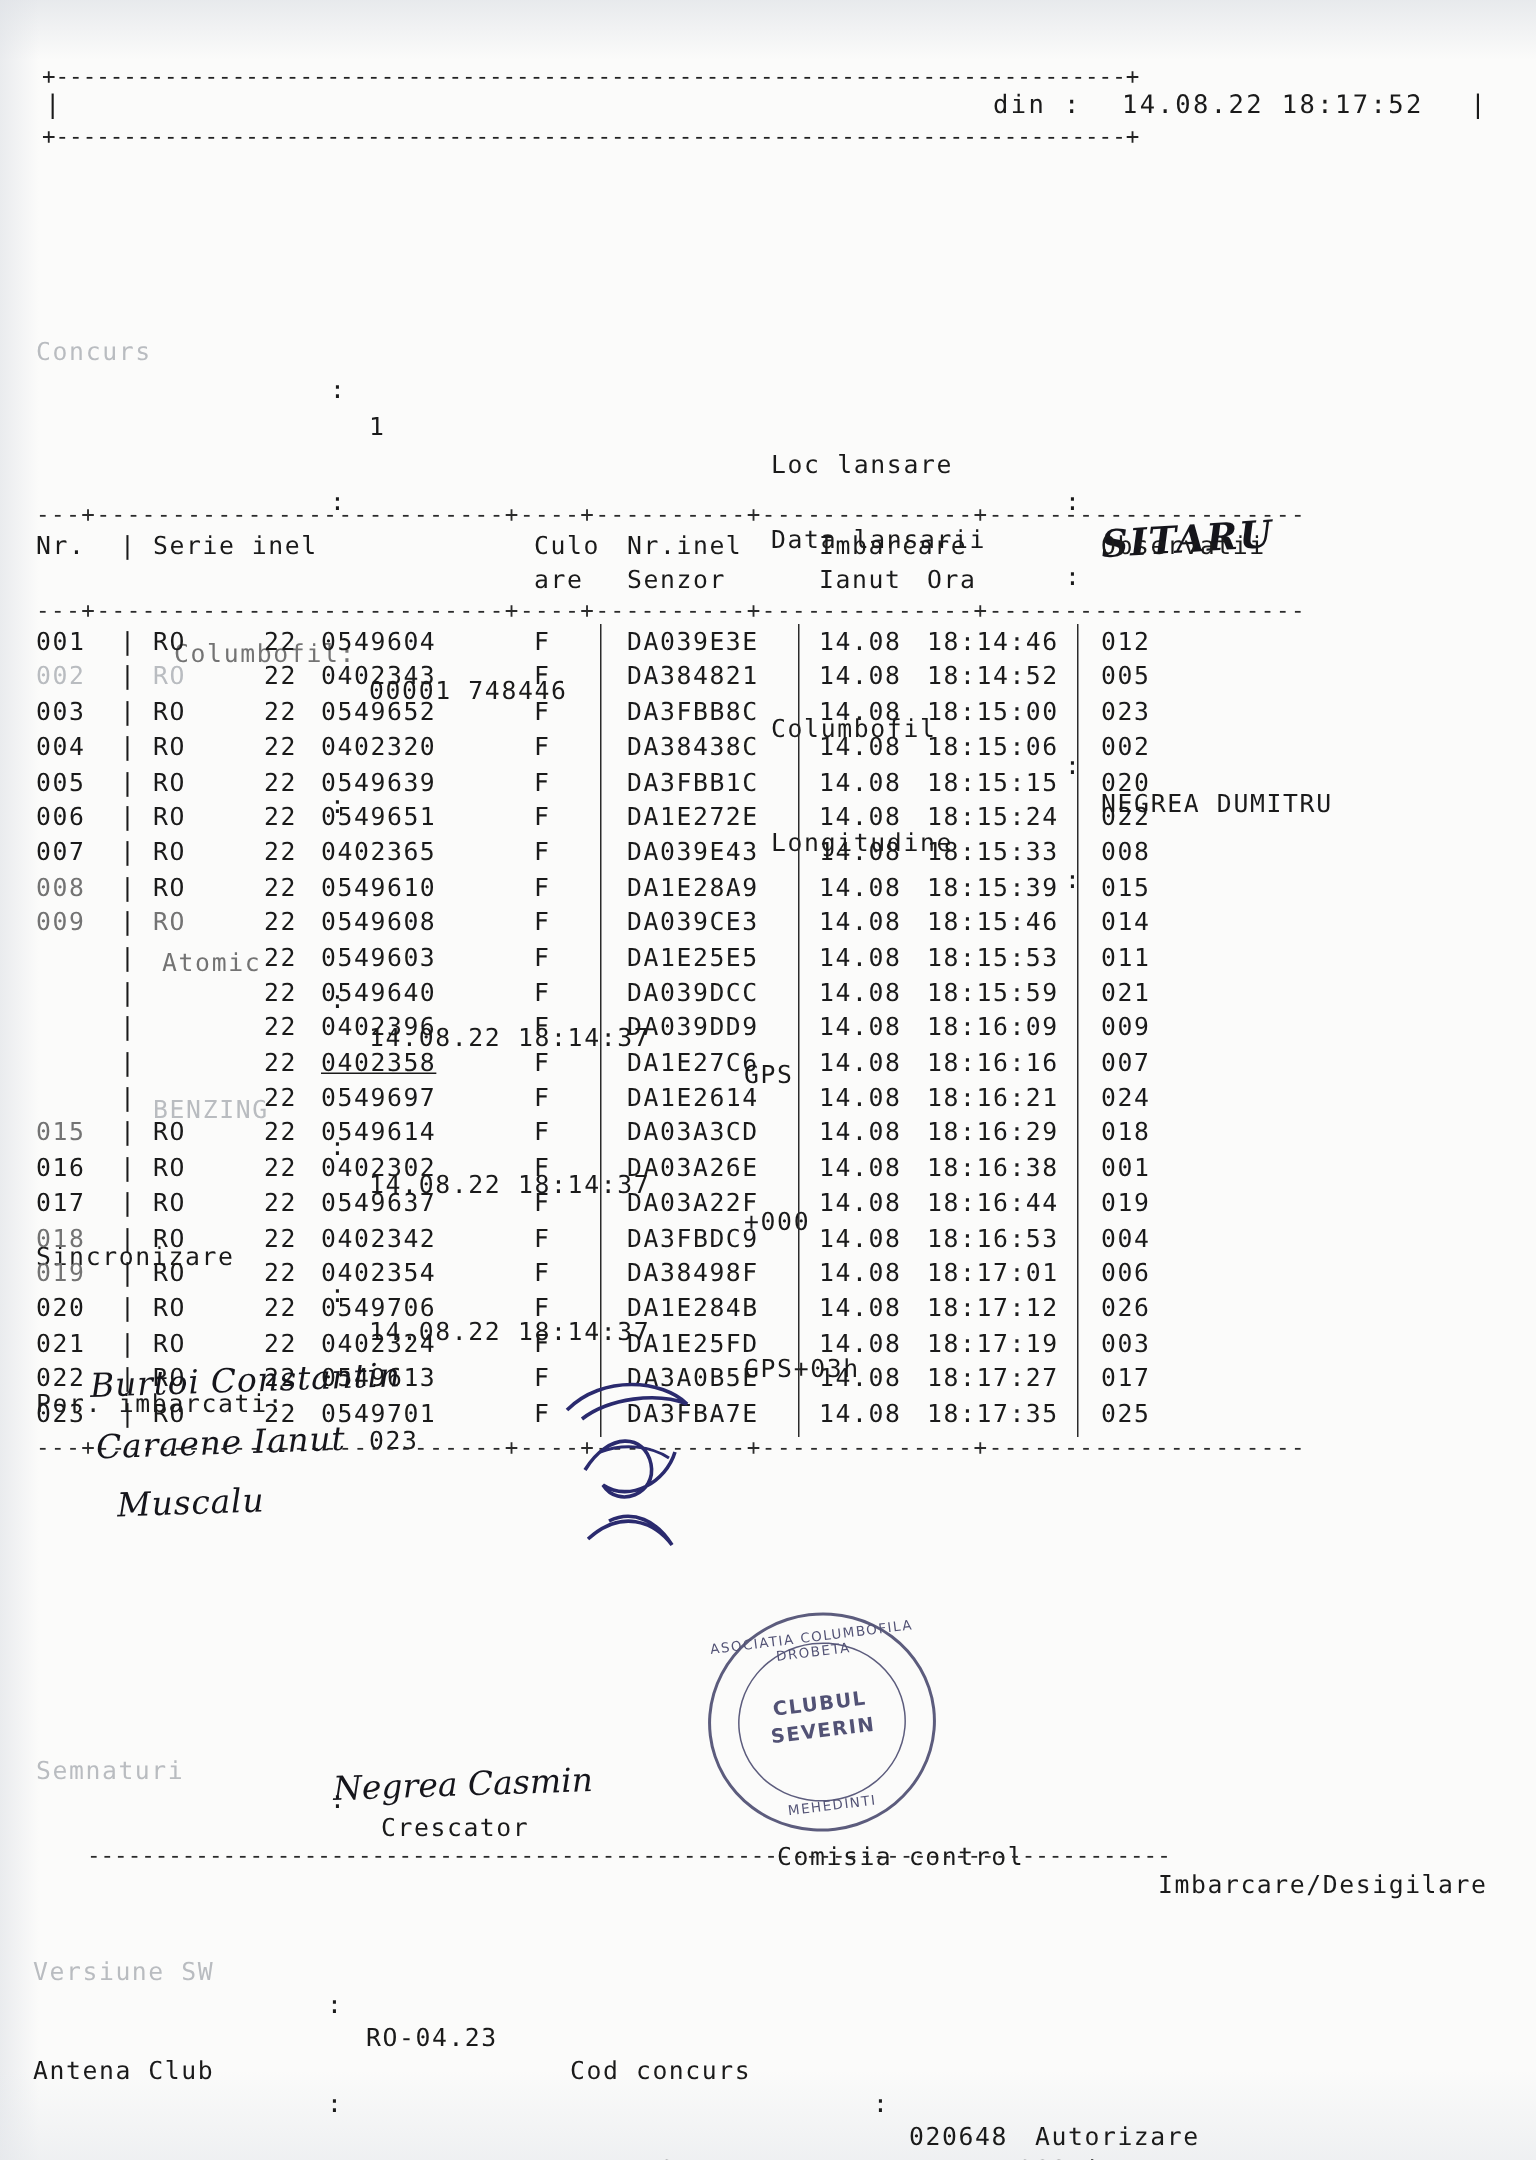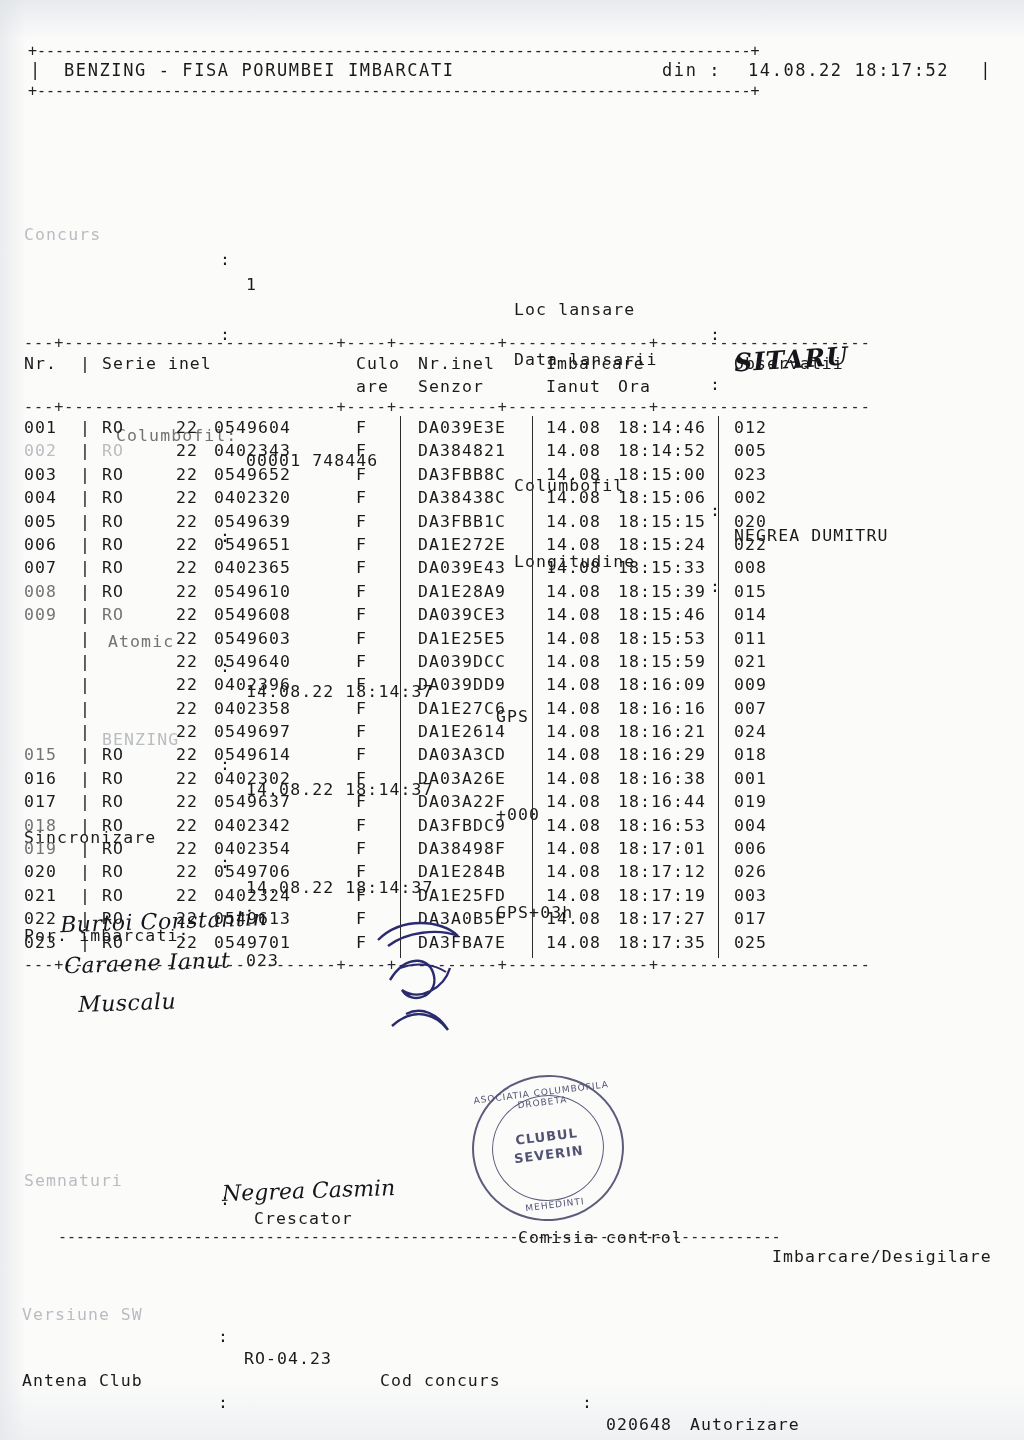--- a/index.html
+++ b/index.html
@@ -252,21 +252,20 @@
 
 <div class="page">
 
   <div class="scan-shade-top"></div>
   <div class="scan-shade-left"></div>
   <div class="scan-shade-bottom"></div>
 
   <div class="hdr-rule hdr-top mono">+-------------------------------------------------------------------------------+</div>
   <div class="hdr-line mono">
     <span class="bar-l">|</span>
-    <span class="title">BENZING - FISA PORUMBEI IMBARCATI</span>
     <span class="dinlbl">din :</span>
     <span class="dinval">14.08.22 18:17:52</span>
     <span class="bar-r">|</span>
   </div>
   <div class="hdr-rule hdr-bot mono">+-------------------------------------------------------------------------------+</div>
 
   <div class="meta mono">
 
     <div class="row">
       <span class="c-label faded">Concurs</span>
@@ -349,21 +348,21 @@
         <div class="trow mono"><span class="cell col-nr">003</span><span class="cell col-pipe1">|</span><span class="cell col-ro">RO</span><span class="cell col-serie">22</span><span class="cell col-serie" style="left: 190px;">0549652</span><span class="cell col-cul">F</span><span class="cell col-sens">DA3FBB8C</span><span class="cell col-data">14.08</span><span class="cell col-ora">18:15:00</span><span class="cell col-obs">023</span></div>
         <div class="trow mono"><span class="cell col-nr">004</span><span class="cell col-pipe1">|</span><span class="cell col-ro">RO</span><span class="cell col-serie">22</span><span class="cell col-serie" style="left: 190px;">0402320</span><span class="cell col-cul">F</span><span class="cell col-sens">DA38438C</span><span class="cell col-data">14.08</span><span class="cell col-ora">18:15:06</span><span class="cell col-obs">002</span></div>
         <div class="trow mono"><span class="cell col-nr">005</span><span class="cell col-pipe1">|</span><span class="cell col-ro">RO</span><span class="cell col-serie">22</span><span class="cell col-serie" style="left: 190px;">0549639</span><span class="cell col-cul">F</span><span class="cell col-sens">DA3FBB1C</span><span class="cell col-data">14.08</span><span class="cell col-ora">18:15:15</span><span class="cell col-obs">020</span></div>
         <div class="trow mono"><span class="cell col-nr">006</span><span class="cell col-pipe1">|</span><span class="cell col-ro">RO</span><span class="cell col-serie">22</span><span class="cell col-serie" style="left: 190px;">0549651</span><span class="cell col-cul">F</span><span class="cell col-sens">DA1E272E</span><span class="cell col-data">14.08</span><span class="cell col-ora">18:15:24</span><span class="cell col-obs">022</span></div>
         <div class="trow mono"><span class="cell col-nr">007</span><span class="cell col-pipe1">|</span><span class="cell col-ro">RO</span><span class="cell col-serie">22</span><span class="cell col-serie" style="left: 190px;">0402365</span><span class="cell col-cul">F</span><span class="cell col-sens">DA039E43</span><span class="cell col-data">14.08</span><span class="cell col-ora">18:15:33</span><span class="cell col-obs">008</span></div>
         <div class="trow mono"><span class="cell col-nr faded2">008</span><span class="cell col-pipe1">|</span><span class="cell col-ro">RO</span><span class="cell col-serie">22</span><span class="cell col-serie" style="left: 190px;">0549610</span><span class="cell col-cul">F</span><span class="cell col-sens">DA1E28A9</span><span class="cell col-data">14.08</span><span class="cell col-ora">18:15:39</span><span class="cell col-obs">015</span></div>
         <div class="trow mono"><span class="cell col-nr faded2">009</span><span class="cell col-pipe1">|</span><span class="cell col-ro faded2">RO</span><span class="cell col-serie">22</span><span class="cell col-serie" style="left: 190px;">0549608</span><span class="cell col-cul">F</span><span class="cell col-sens">DA039CE3</span><span class="cell col-data">14.08</span><span class="cell col-ora">18:15:46</span><span class="cell col-obs">014</span></div>
         <div class="trow mono"><span class="cell col-pipe1">|</span><span class="cell col-serie">22</span><span class="cell col-serie" style="left: 190px;">0549603</span><span class="cell col-cul">F</span><span class="cell col-sens">DA1E25E5</span><span class="cell col-data">14.08</span><span class="cell col-ora">18:15:53</span><span class="cell col-obs">011</span></div>
         <div class="trow mono"><span class="cell col-pipe1">|</span><span class="cell col-serie">22</span><span class="cell col-serie" style="left: 190px;">0549640</span><span class="cell col-cul">F</span><span class="cell col-sens">DA039DCC</span><span class="cell col-data">14.08</span><span class="cell col-ora">18:15:59</span><span class="cell col-obs">021</span></div>
         <div class="trow mono"><span class="cell col-pipe1">|</span><span class="cell col-serie">22</span><span class="cell col-serie" style="left: 190px;">0402396</span><span class="cell col-cul">F</span><span class="cell col-sens">DA039DD9</span><span class="cell col-data">14.08</span><span class="cell col-ora">18:16:09</span><span class="cell col-obs">009</span></div>
-        <div class="trow mono"><span class="cell col-pipe1">|</span><span class="cell col-serie">22</span><span class="cell col-serie" style="left: 190px;">0402358</span><span class="cell col-cul">F</span><span class="cell col-sens">DA1E27C6</span><span class="cell col-data">14.08</span><span class="cell col-ora">18:16:16</span><span class="cell col-obs">007</span></div>
+        <div class="trow mono"><span class="cell col-pipe1">|</span><span class="cell col-serie">22</span><span class="cell col-serie" style="left: 190px; text-decoration: underline;">0402358</span><span class="cell col-cul">F</span><span class="cell col-sens">DA1E27C6</span><span class="cell col-data">14.08</span><span class="cell col-ora">18:16:16</span><span class="cell col-obs">007</span></div>
         <div class="trow mono"><span class="cell col-pipe1">|</span><span class="cell col-serie">22</span><span class="cell col-serie" style="left: 190px;">0549697</span><span class="cell col-cul">F</span><span class="cell col-sens">DA1E2614</span><span class="cell col-data">14.08</span><span class="cell col-ora">18:16:21</span><span class="cell col-obs">024</span></div>
         <div class="trow mono"><span class="cell col-nr faded2">015</span><span class="cell col-pipe1">|</span><span class="cell col-ro">RO</span><span class="cell col-serie">22</span><span class="cell col-serie" style="left: 190px;">0549614</span><span class="cell col-cul">F</span><span class="cell col-sens">DA03A3CD</span><span class="cell col-data">14.08</span><span class="cell col-ora">18:16:29</span><span class="cell col-obs">018</span></div>
         <div class="trow mono"><span class="cell col-nr">016</span><span class="cell col-pipe1">|</span><span class="cell col-ro">RO</span><span class="cell col-serie">22</span><span class="cell col-serie" style="left: 190px;">0402302</span><span class="cell col-cul">F</span><span class="cell col-sens">DA03A26E</span><span class="cell col-data">14.08</span><span class="cell col-ora">18:16:38</span><span class="cell col-obs">001</span></div>
         <div class="trow mono"><span class="cell col-nr">017</span><span class="cell col-pipe1">|</span><span class="cell col-ro">RO</span><span class="cell col-serie">22</span><span class="cell col-serie" style="left: 190px;">0549637</span><span class="cell col-cul">F</span><span class="cell col-sens">DA03A22F</span><span class="cell col-data">14.08</span><span class="cell col-ora">18:16:44</span><span class="cell col-obs">019</span></div>
         <div class="trow mono"><span class="cell col-nr faded2">018</span><span class="cell col-pipe1">|</span><span class="cell col-ro">RO</span><span class="cell col-serie">22</span><span class="cell col-serie" style="left: 190px;">0402342</span><span class="cell col-cul">F</span><span class="cell col-sens">DA3FBDC9</span><span class="cell col-data">14.08</span><span class="cell col-ora">18:16:53</span><span class="cell col-obs">004</span></div>
         <div class="trow mono"><span class="cell col-nr faded2">019</span><span class="cell col-pipe1">|</span><span class="cell col-ro">RO</span><span class="cell col-serie">22</span><span class="cell col-serie" style="left: 190px;">0402354</span><span class="cell col-cul">F</span><span class="cell col-sens">DA38498F</span><span class="cell col-data">14.08</span><span class="cell col-ora">18:17:01</span><span class="cell col-obs">006</span></div>
         <div class="trow mono"><span class="cell col-nr">020</span><span class="cell col-pipe1">|</span><span class="cell col-ro">RO</span><span class="cell col-serie">22</span><span class="cell col-serie" style="left: 190px;">0549706</span><span class="cell col-cul">F</span><span class="cell col-sens">DA1E284B</span><span class="cell col-data">14.08</span><span class="cell col-ora">18:17:12</span><span class="cell col-obs">026</span></div>
         <div class="trow mono"><span class="cell col-nr">021</span><span class="cell col-pipe1">|</span><span class="cell col-ro">RO</span><span class="cell col-serie">22</span><span class="cell col-serie" style="left: 190px;">0402324</span><span class="cell col-cul">F</span><span class="cell col-sens">DA1E25FD</span><span class="cell col-data">14.08</span><span class="cell col-ora">18:17:19</span><span class="cell col-obs">003</span></div>
         <div class="trow mono"><span class="cell col-nr">022</span><span class="cell col-pipe1">|</span><span class="cell col-ro">RO</span><span class="cell col-serie">22</span><span class="cell col-serie" style="left: 190px;">0549613</span><span class="cell col-cul">F</span><span class="cell col-sens">DA3A0B5E</span><span class="cell col-data">14.08</span><span class="cell col-ora">18:17:27</span><span class="cell col-obs">017</span></div>
         <div class="trow mono"><span class="cell col-nr">023</span><span class="cell col-pipe1">|</span><span class="cell col-ro">RO</span><span class="cell col-serie">22</span><span class="cell col-serie" style="left: 190px;">0549701</span><span class="cell col-cul">F</span><span class="cell col-sens">DA3FBA7E</span><span class="cell col-data">14.08</span><span class="cell col-ora">18:17:35</span><span class="cell col-obs">025</span></div>

